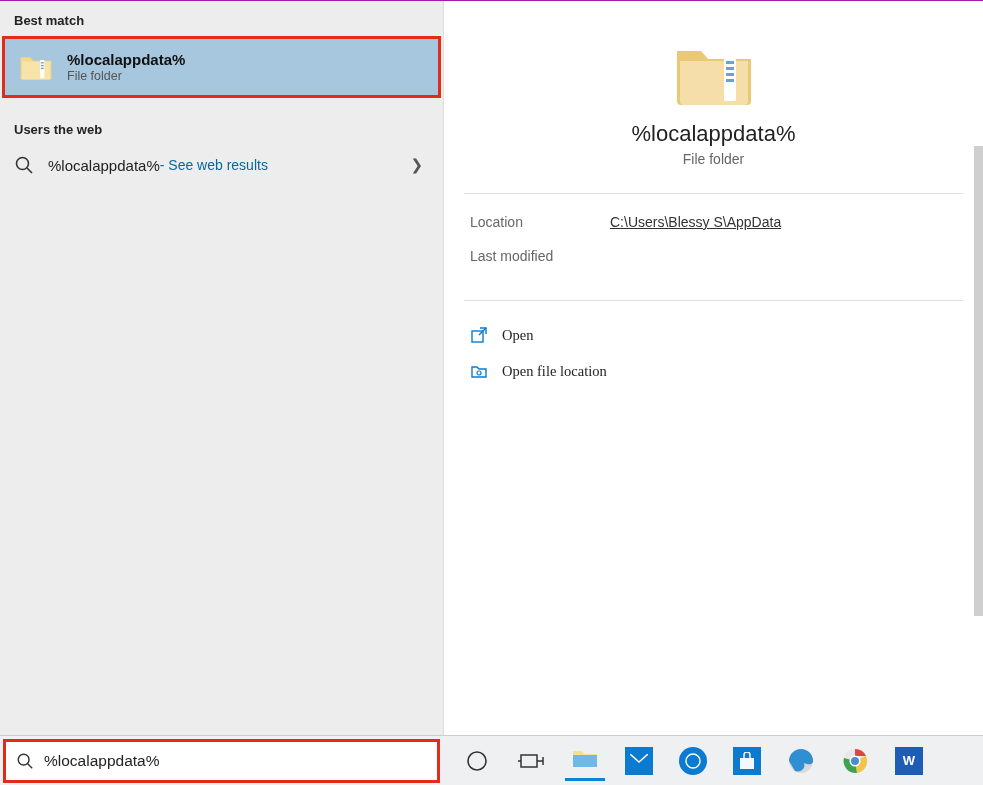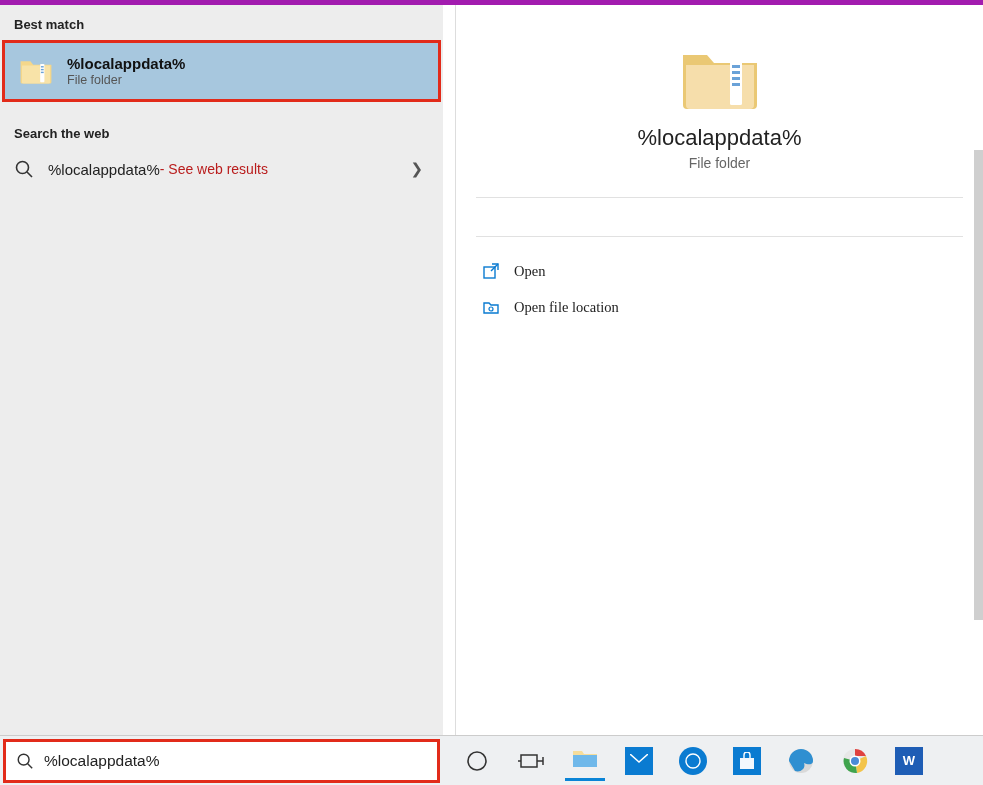--- a/index.html
+++ b/index.html
@@ -8,22 +8,21 @@
       width: 983px;
       height: 785px;
       background: #fff;
       position: relative;
       overflow: hidden;
     }
     .container {
       display: flex;
       width: 100%;
       height: 735px;
-      border-top: 5px solid #a21caf;
-      gap: 12px;
+      border-top: 1px solid #a21caf;
     }
     .left-panel {
       width: 443px;
       background: #ededed;
       position: relative;
     }
     .right-panel {
       flex: 1;
       background: #fff;
       border-left: 1px solid #ddd;
@@ -71,21 +70,21 @@
       height: 20px;
       margin-right: 14px;
       flex-shrink: 0;
     }
     .web-result .wr-label {
       font-size: 15px;
       color: #222;
     }
     .web-result .wr-sub {
       font-size: 14px;
-      color: #b91c1c;
+      color: #0369a1;
     }
     .chevron {
       margin-left: auto;
       margin-right: 6px;
       color: #555;
       font-size: 15px;
     }
     
     .preview-header {
       text-align: center;
@@ -231,21 +230,21 @@
         <rect x="31" y="13" width="4" height="2" fill="#6aa2d8"></rect>
         <rect x="31" y="17" width="4" height="2" fill="#6aa2d8"></rect>
         <rect x="31" y="21" width="4" height="2" fill="#6aa2d8"></rect>
       </svg>
       <div class="best-match-text">
         <div class="title">%localappdata%</div>
         <div class="subtitle">File folder</div>
       </div>
     </div>
 
-    <div class="section-header" style="margin-top:12px">Search the web</div>
+    <div class="section-header" style="margin-top:12px">Users the web</div>
 
     <div class="web-result">
       <svg class="search-icon" viewBox="0 0 20 20">
         <circle cx="8.5" cy="8.5" r="6" stroke="#333" stroke-width="1.6" fill="none"></circle>
         <line x1="13" y1="13" x2="18" y2="18" stroke="#333" stroke-width="1.6"></line>
       </svg>
       <span class="wr-label">%localappdata%</span>
       <span class="wr-sub"> - See web results</span>
       <span class="chevron">❯</span>
     </div>
@@ -262,20 +261,27 @@
         <rect x="52" y="32" width="8" height="3" fill="#6aa2d8"></rect>
         <rect x="52" y="38" width="8" height="3" fill="#6aa2d8"></rect>
       </svg>
       <div class="preview-title">%localappdata%</div>
       <div class="preview-sub">File folder</div>
     </div>
 
     <hr class="divider">
 
     <div class="details">
+      <div class="detail-row">
+        <div class="detail-label">Location</div>
+        <div class="detail-value">C:\Users\Blessy S\AppData</div>
+      </div>
+      <div class="detail-row">
+        <div class="detail-label">Last modified</div>
+      </div>
     </div>
 
     <hr class="divider">
 
     <div class="actions">
       <div class="action-item">
         <svg class="action-icon" viewBox="0 0 18 18">
           <rect x="2" y="5" width="11" height="11" stroke="#0a7bd1" stroke-width="1.4" fill="none"></rect>
           <path d="M10 2 h6 v6" stroke="#0a7bd1" stroke-width="1.4" fill="none"></path>
           <line x1="16" y1="2" x2="9" y2="9" stroke="#0a7bd1" stroke-width="1.4"></line>

